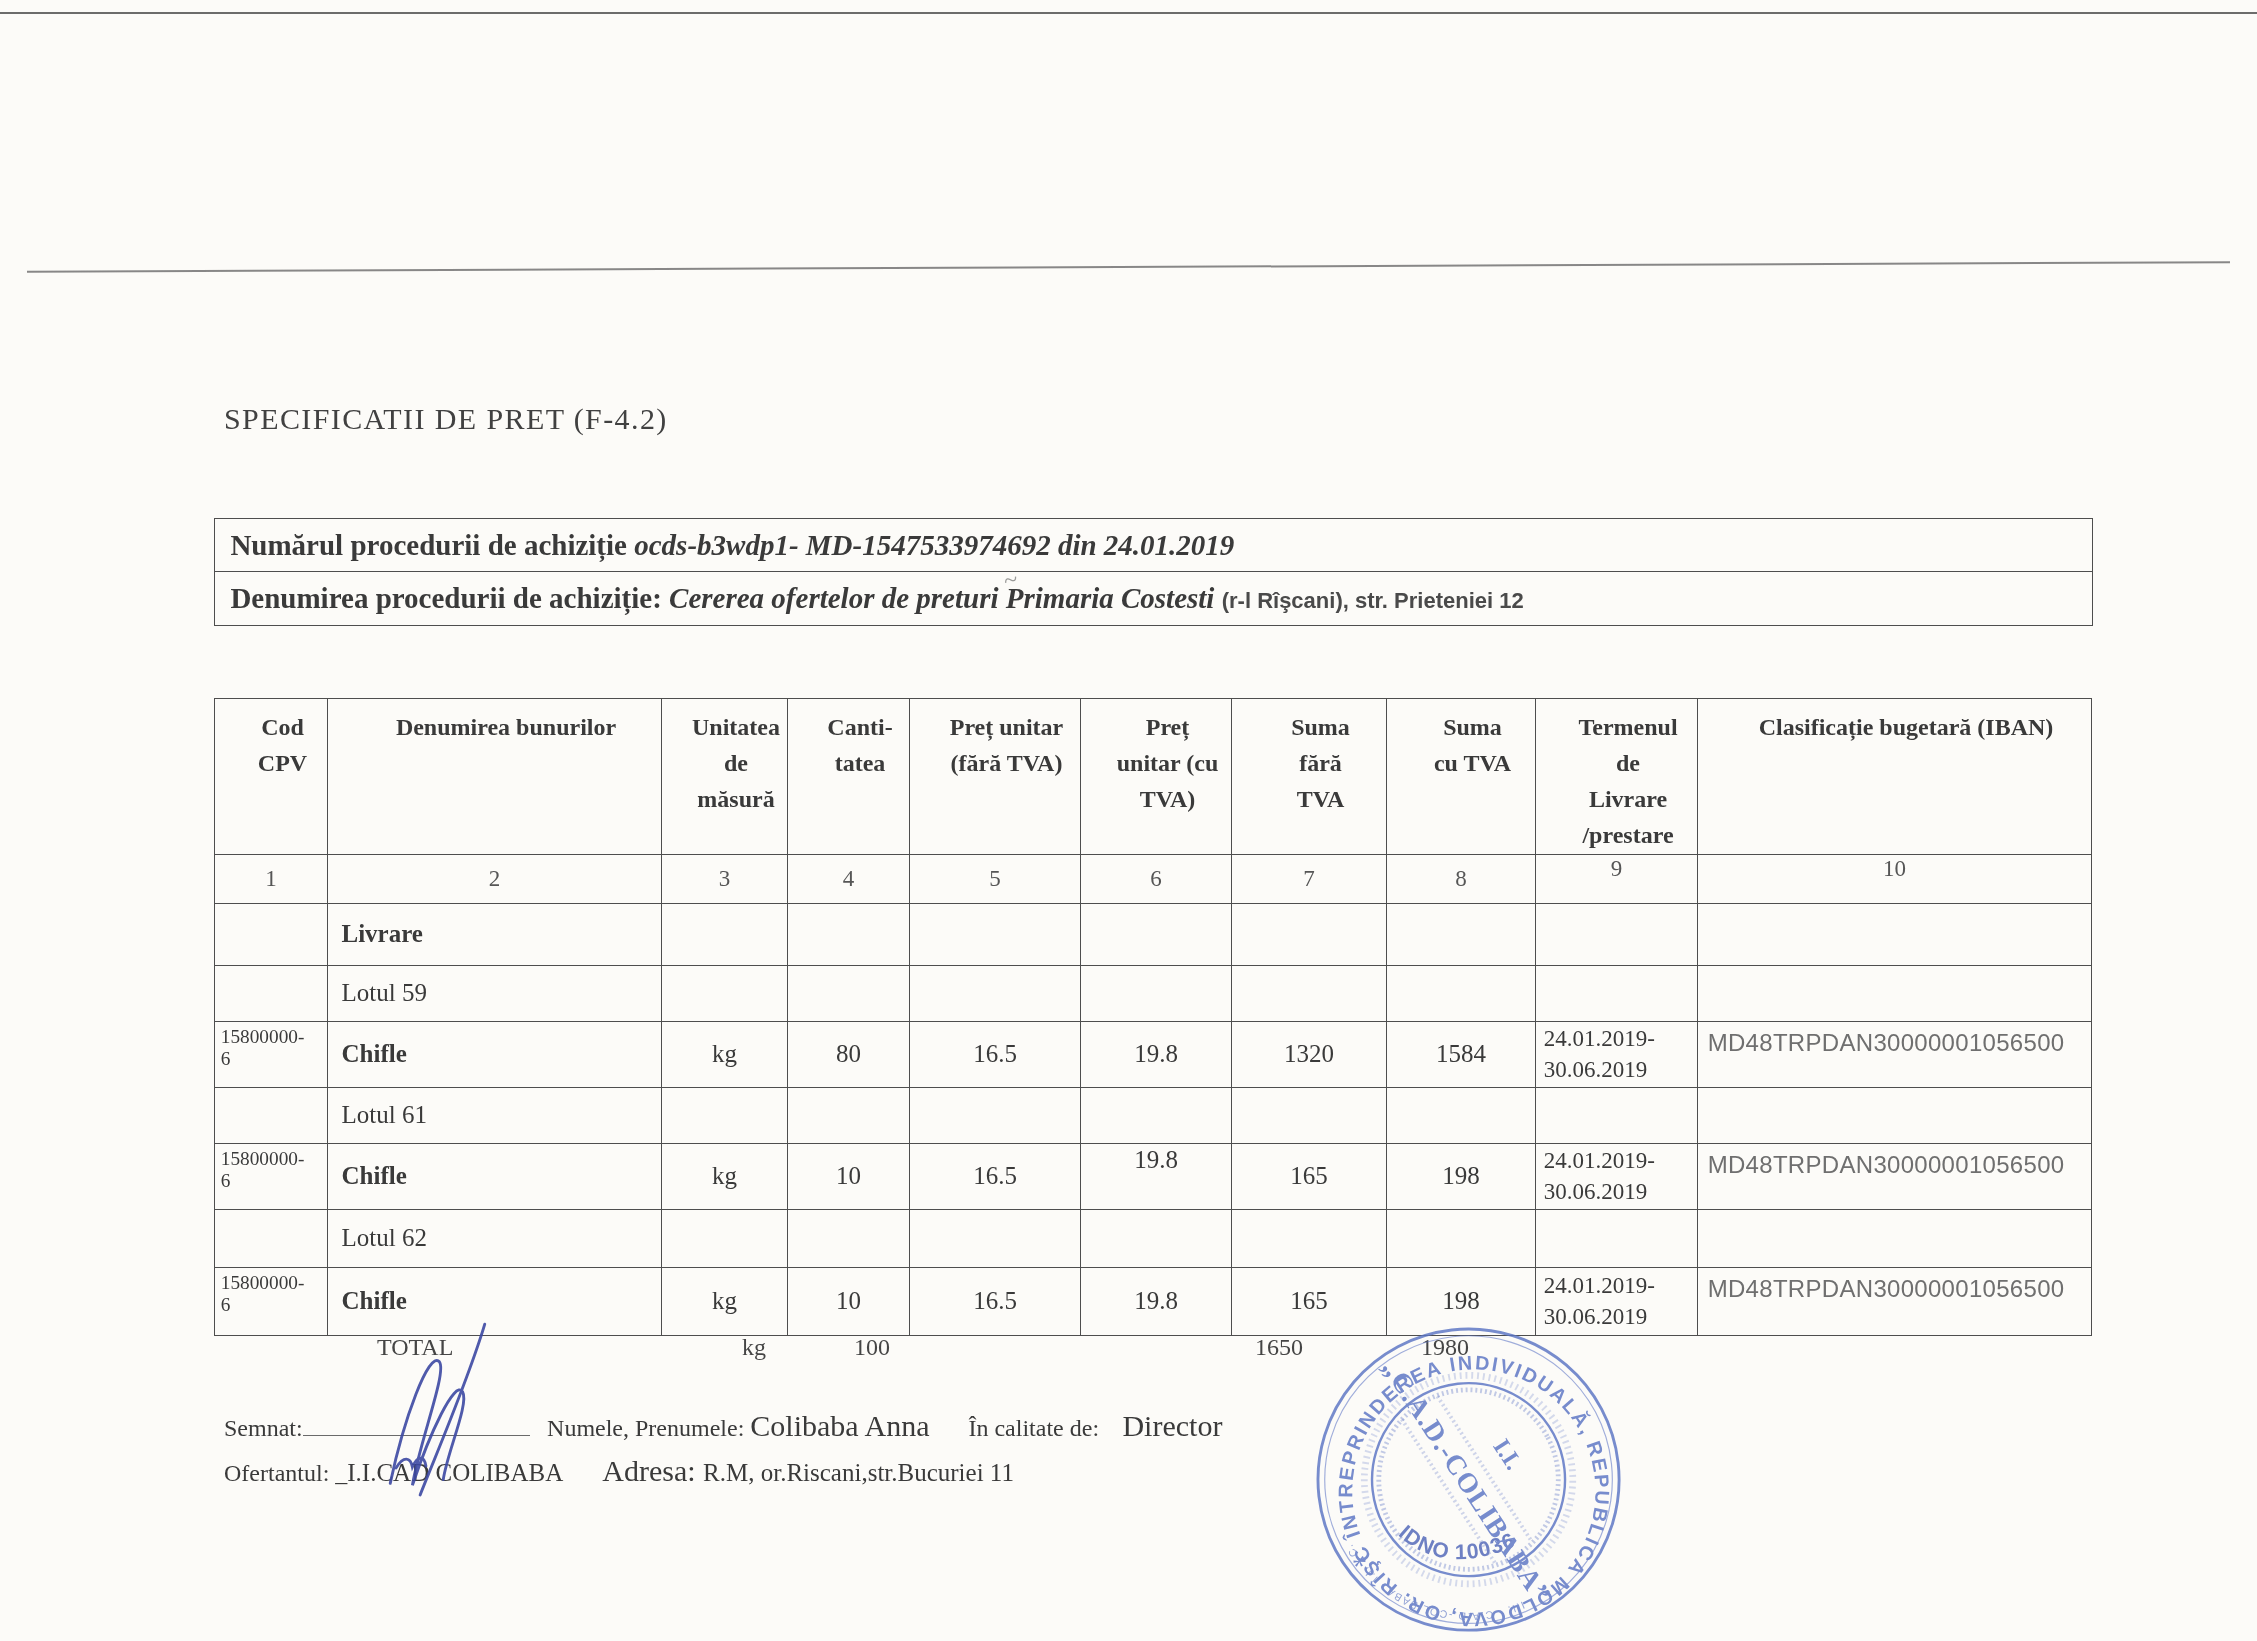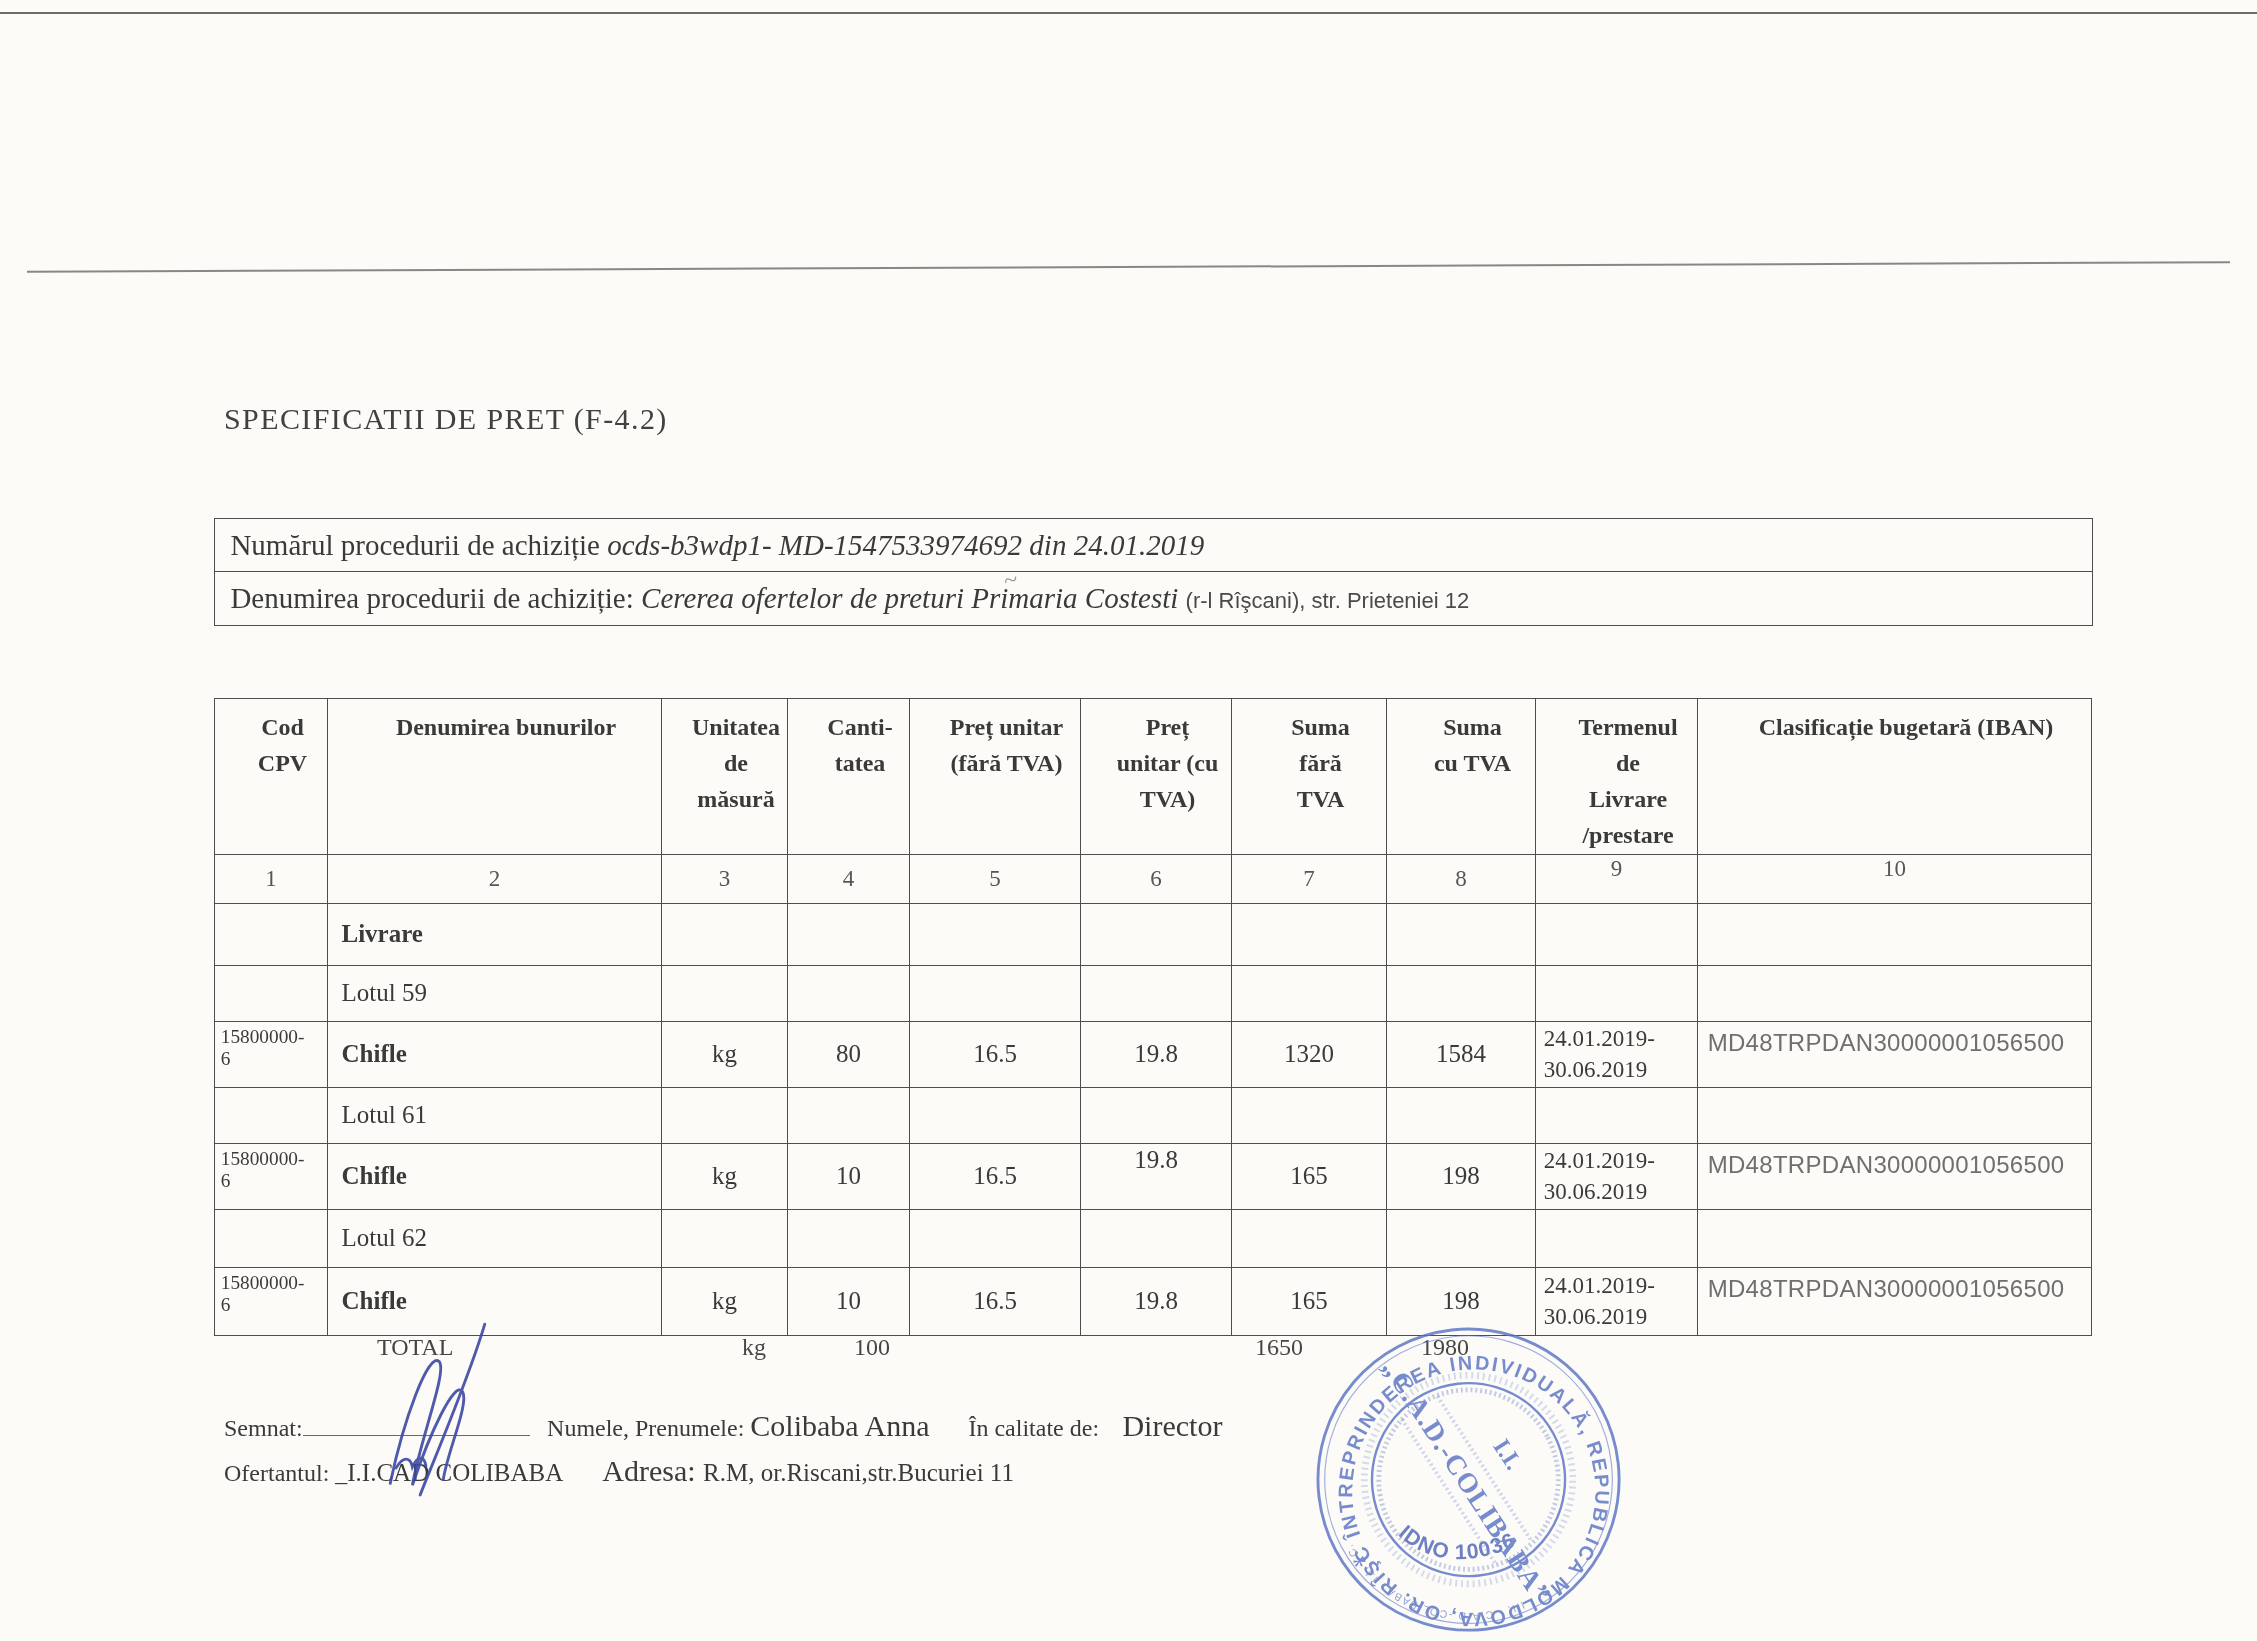--- a/index.html
+++ b/index.html
@@ -5,21 +5,21 @@
   html,body{margin:0;padding:0;background:#cfcfcd;}
   .page{position:relative;width:2257px;height:1641px;background:#fcfbf8;
         font-family:"Liberation Serif",serif;color:#3a3a3a;overflow:hidden;}
   .topline{position:absolute;left:0;top:11.6px;width:100%;height:2.9px;background:#3c3c3c;opacity:.75;}
   .divline{position:absolute;left:27px;top:266px;width:2203px;height:1.9px;background:#6a6a6a;
            transform:rotate(-0.25deg);opacity:.8;}
   .doc-title{position:absolute;left:224px;top:402px;font-size:30px;letter-spacing:1.4px;color:#414141;}
   .smudge{position:absolute;left:1004px;top:566px;color:#9a9a98;font-size:25px;transform:rotate(-12deg);}
 
   .proc-box{position:absolute;left:214px;top:518px;width:1877px;border:1.9px solid #4e4e4e;}
-  .proc-row{padding:9.7px 0 9.7px 15.4px;font-size:29px;white-space:nowrap;}
+  .proc-row{padding:9.7px 0 9.7px 15.4px;font-size:29px;white-space:nowrap;font-weight:bold;}
   .proc-row + .proc-row{border-top:1.9px solid #4e4e4e;}
   .it{font-style:italic;}
   .proc-note{font-family:"Liberation Sans",sans-serif;font-size:22px;color:#4a4a4a;}
 
   table.spec{position:absolute;left:214px;top:698px;width:1877px;border-collapse:collapse;table-layout:fixed;}
   table.spec th, table.spec td{border:1.9px solid #4e4e4e;overflow:hidden;}
   table.spec th{font-size:24px;font-weight:bold;vertical-align:top;padding-top:9.7px;
                 line-height:1.5;white-space:pre-line;padding-left:24px;}
   th.pt-large{padding-top:46px;}
   tr.numrow td{height:46px;font-size:23px;color:#565656;text-align:center;font-weight:normal;}

